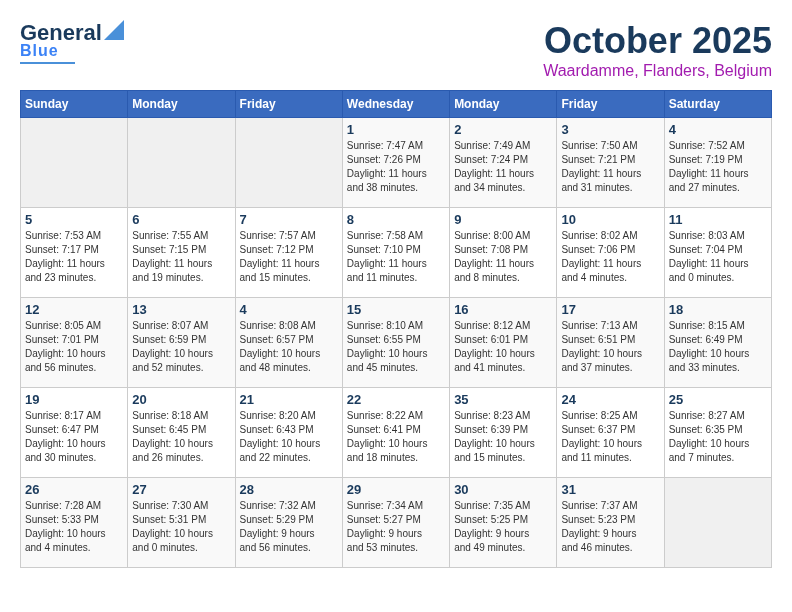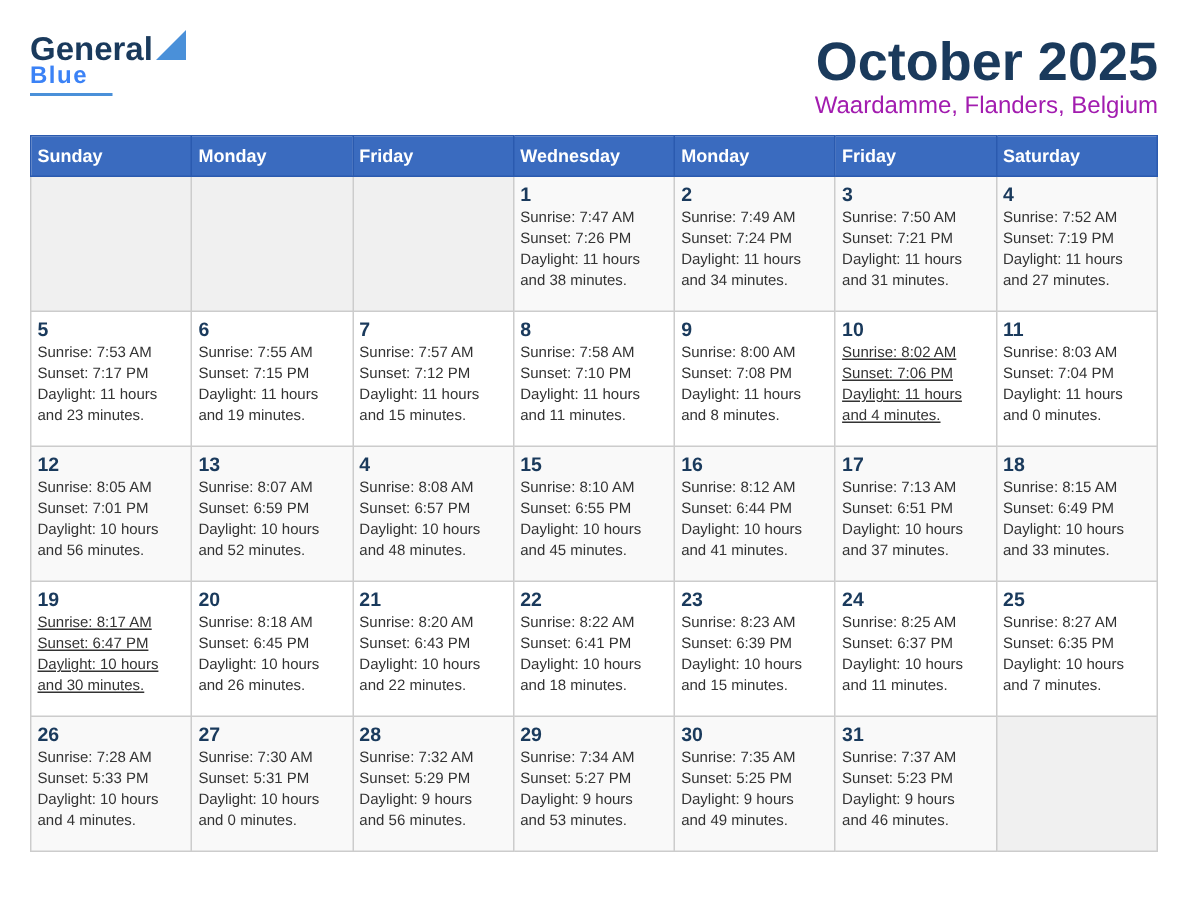--- a/index.html
+++ b/index.html
@@ -174,21 +174,21 @@
         </td>
         <td>
           <div class="day-number">9</div>
           <div class="day-info" style="white-space: pre-line;">Sunrise: 8:00 AM
 Sunset: 7:08 PM
 Daylight: 11 hours
 and 8 minutes.</div>
         </td>
         <td>
           <div class="day-number">10</div>
-          <div class="day-info" style="white-space: pre-line; text-decoration: underline;">Sunrise: 8:02 AM
+          <div class="day-info" style="white-space: pre-line;">Sunrise: 8:02 AM
 Sunset: 7:06 PM
 Daylight: 11 hours
 and 4 minutes.</div>
         </td>
         <td>
           <div class="day-number">11</div>
           <div class="day-info" style="white-space: pre-line;">Sunrise: 8:03 AM
 Sunset: 7:04 PM
 Daylight: 11 hours
 and 0 minutes.</div>
@@ -219,21 +219,21 @@
         <td>
           <div class="day-number">15</div>
           <div class="day-info" style="white-space: pre-line;">Sunrise: 8:10 AM
 Sunset: 6:55 PM
 Daylight: 10 hours
 and 45 minutes.</div>
         </td>
         <td>
           <div class="day-number">16</div>
           <div class="day-info" style="white-space: pre-line;">Sunrise: 8:12 AM
-Sunset: 6:44 PM
+Sunset: 6:01 PM
 Daylight: 10 hours
 and 41 minutes.</div>
         </td>
         <td>
           <div class="day-number">17</div>
           <div class="day-info" style="white-space: pre-line;">Sunrise: 7:13 AM
 Sunset: 6:51 PM
 Daylight: 10 hours
 and 37 minutes.</div>
         </td>
@@ -241,21 +241,21 @@
           <div class="day-number">18</div>
           <div class="day-info" style="white-space: pre-line;">Sunrise: 8:15 AM
 Sunset: 6:49 PM
 Daylight: 10 hours
 and 33 minutes.</div>
         </td>
       </tr>
       <tr>
         <td>
           <div class="day-number">19</div>
-          <div class="day-info" style="white-space: pre-line; text-decoration: underline;">Sunrise: 8:17 AM
+          <div class="day-info" style="white-space: pre-line;">Sunrise: 8:17 AM
 Sunset: 6:47 PM
 Daylight: 10 hours
 and 30 minutes.</div>
         </td>
         <td>
           <div class="day-number">20</div>
           <div class="day-info" style="white-space: pre-line;">Sunrise: 8:18 AM
 Sunset: 6:45 PM
 Daylight: 10 hours
 and 26 minutes.</div>
@@ -268,21 +268,21 @@
 and 22 minutes.</div>
         </td>
         <td>
           <div class="day-number">22</div>
           <div class="day-info" style="white-space: pre-line;">Sunrise: 8:22 AM
 Sunset: 6:41 PM
 Daylight: 10 hours
 and 18 minutes.</div>
         </td>
         <td>
-          <div class="day-number">23</div>
+          <div class="day-number">35</div>
           <div class="day-info" style="white-space: pre-line;">Sunrise: 8:23 AM
 Sunset: 6:39 PM
 Daylight: 10 hours
 and 15 minutes.</div>
         </td>
         <td>
           <div class="day-number">24</div>
           <div class="day-info" style="white-space: pre-line;">Sunrise: 8:25 AM
 Sunset: 6:37 PM
 Daylight: 10 hours

